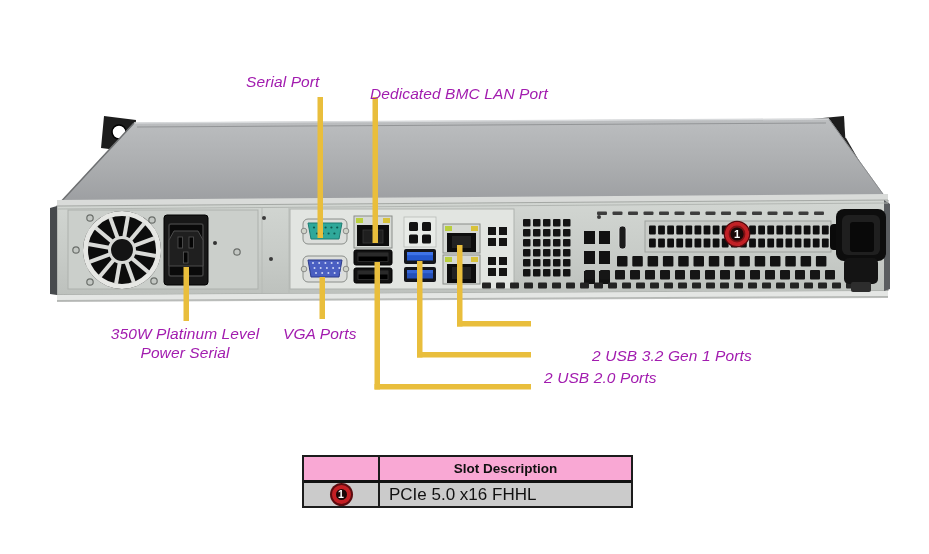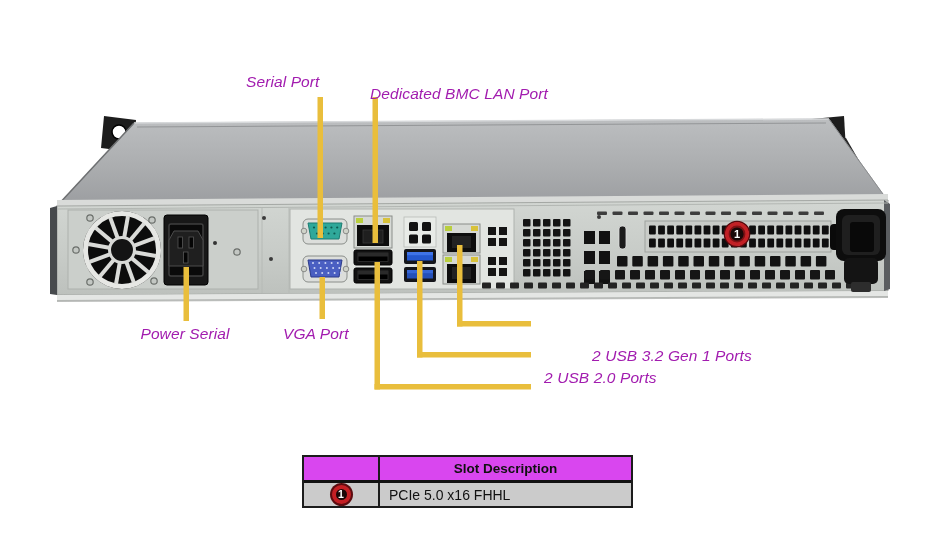--- a/index.html
+++ b/index.html
@@ -13,26 +13,26 @@
     white-space:nowrap; letter-spacing:0.1px;font-style:italic;
   }
   .psu-label { width:160px; text-align:center; white-space:normal; }
   
   .slot-table {
     position:absolute; left:302px; top:455px; width:331px;
     border:2px solid #1c1c1c; background:#fff; color:#111;
     box-sizing:border-box;
   }
   .t-row { display:flex; }
-  .t-head { height:23px; border-bottom:3px solid #111; background:#d946ef; }
+  .t-head { height:23px; border-bottom:3px solid #111; background:#f9a8d4; }
   .t-body { height:23px; background:#cbcbcb; }
   .c1 { width:76px; border-right:2px solid #1c1c1c; display:flex; align-items:center; justify-content:center; box-sizing:border-box; }
   .c2 { flex:1; display:flex; align-items:center; }
   .t-head .c2 { justify-content:center; font-weight:bold; font-size:13.5px; }
-  .t-body .c2 { padding-left:9px; font-size:14px; }
+  .t-body .c2 { padding-left:9px; font-size:17px; }
   .badge {
     width:11px; height:11px; border-radius:50%; background:#1b0707;
     border:4px solid #c41f24; box-shadow:0 0 0 2px #5c0c10;
     color:#fff; font-size:10.5px; font-weight:bold;
     display:flex; align-items:center; justify-content:center; line-height:1;
   }
 </style>
 </head>
 <body>
 
@@ -432,23 +432,24 @@
       <rect x="417" y="261" width="5.5" height="96.5"></rect>
       <rect x="417" y="352" width="114" height="5.5"></rect>
       <rect x="374.5" y="262" width="5.5" height="127.5"></rect>
       <rect x="374.5" y="384" width="156.5" height="5.5"></rect>
     </g>
   </svg>
 
   <div class="callout" style="left:246px; top:72px;">Serial Port</div>
   <div class="callout" style="left:370px; top:84px;">Dedicated BMC LAN Port</div>
   <div class="callout psu-label" style="left:105px; top:324px;">
+    <div>350W Platinum Level</div>
     <div>Power Serial</div>
   </div>
-  <div class="callout" style="left:283px; top:324px;">VGA Port</div>
+  <div class="callout" style="left:283px; top:324px;">VGA Ports</div>
   <div class="callout" style="left:544px; top:346px;margin-left:48px;">2 USB 3.2 Gen 1 Ports</div>
   <div class="callout" style="left:544px; top:368px;">2 USB 2.0 Ports</div>
 
   <div class="slot-table">
     <div class="t-row t-head">
       <div class="c1"></div>
       <div class="c2">Slot Description</div>
     </div>
     <div class="t-row t-body">
       <div class="c1">

